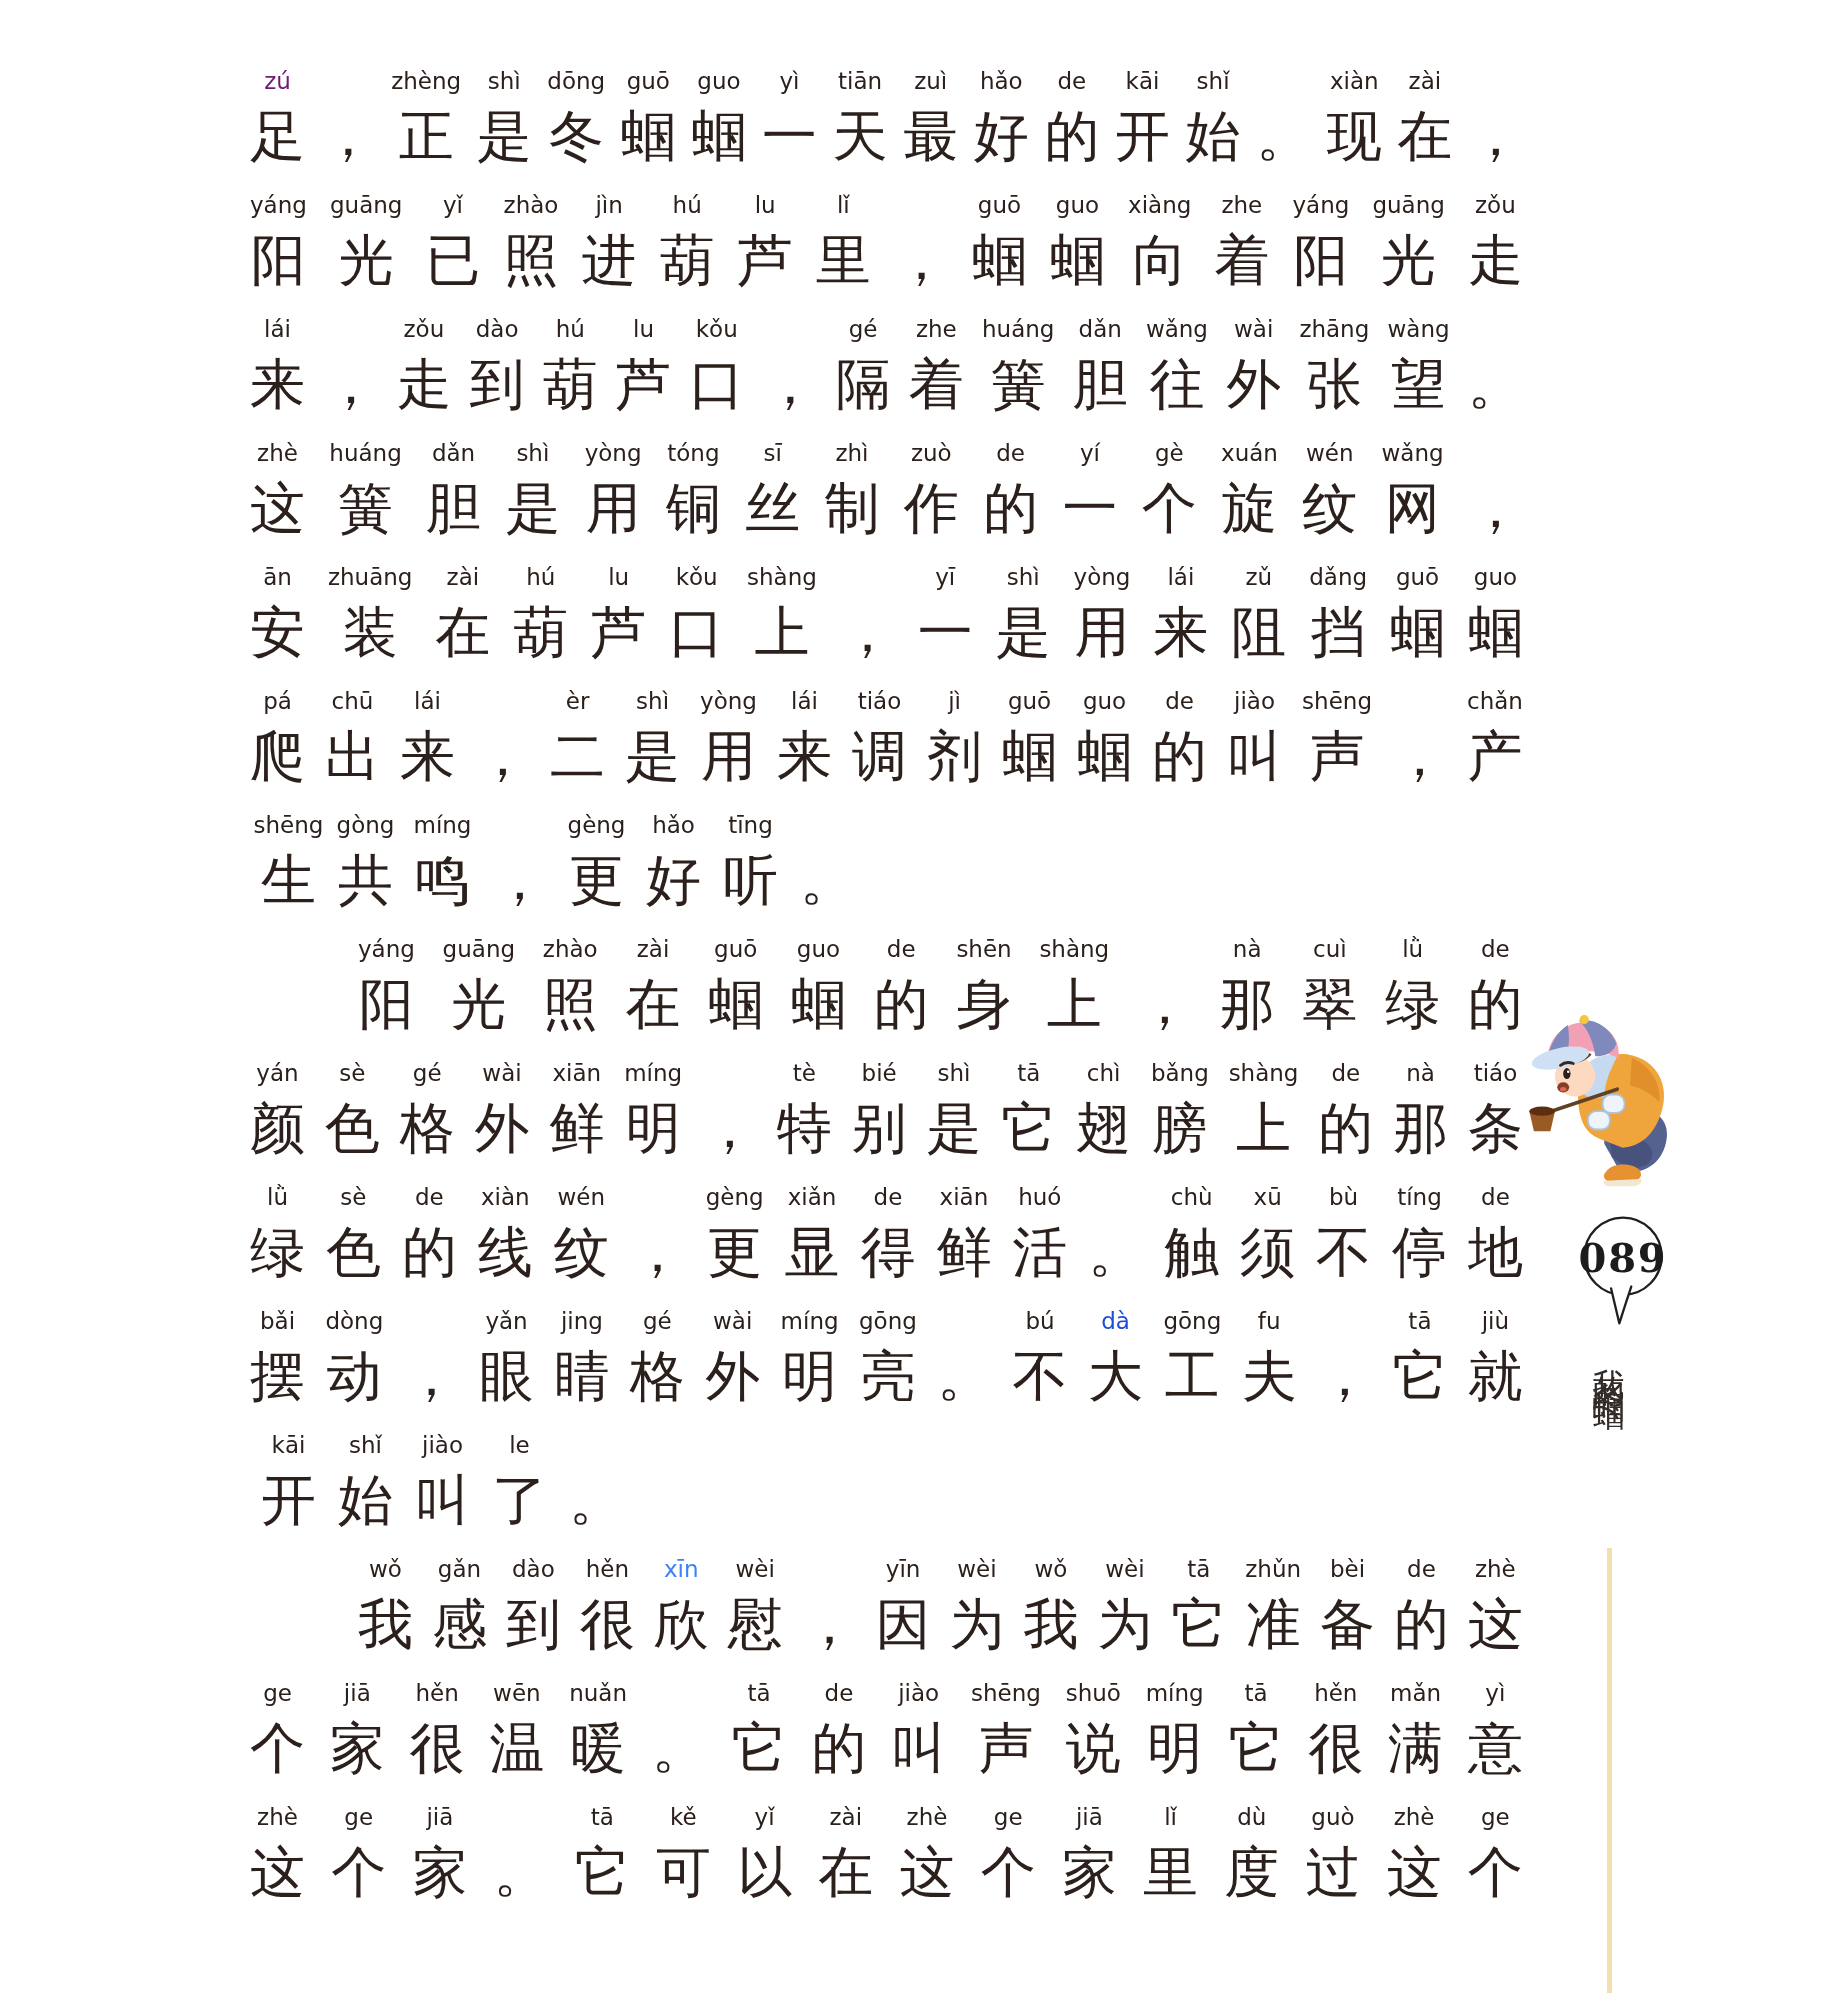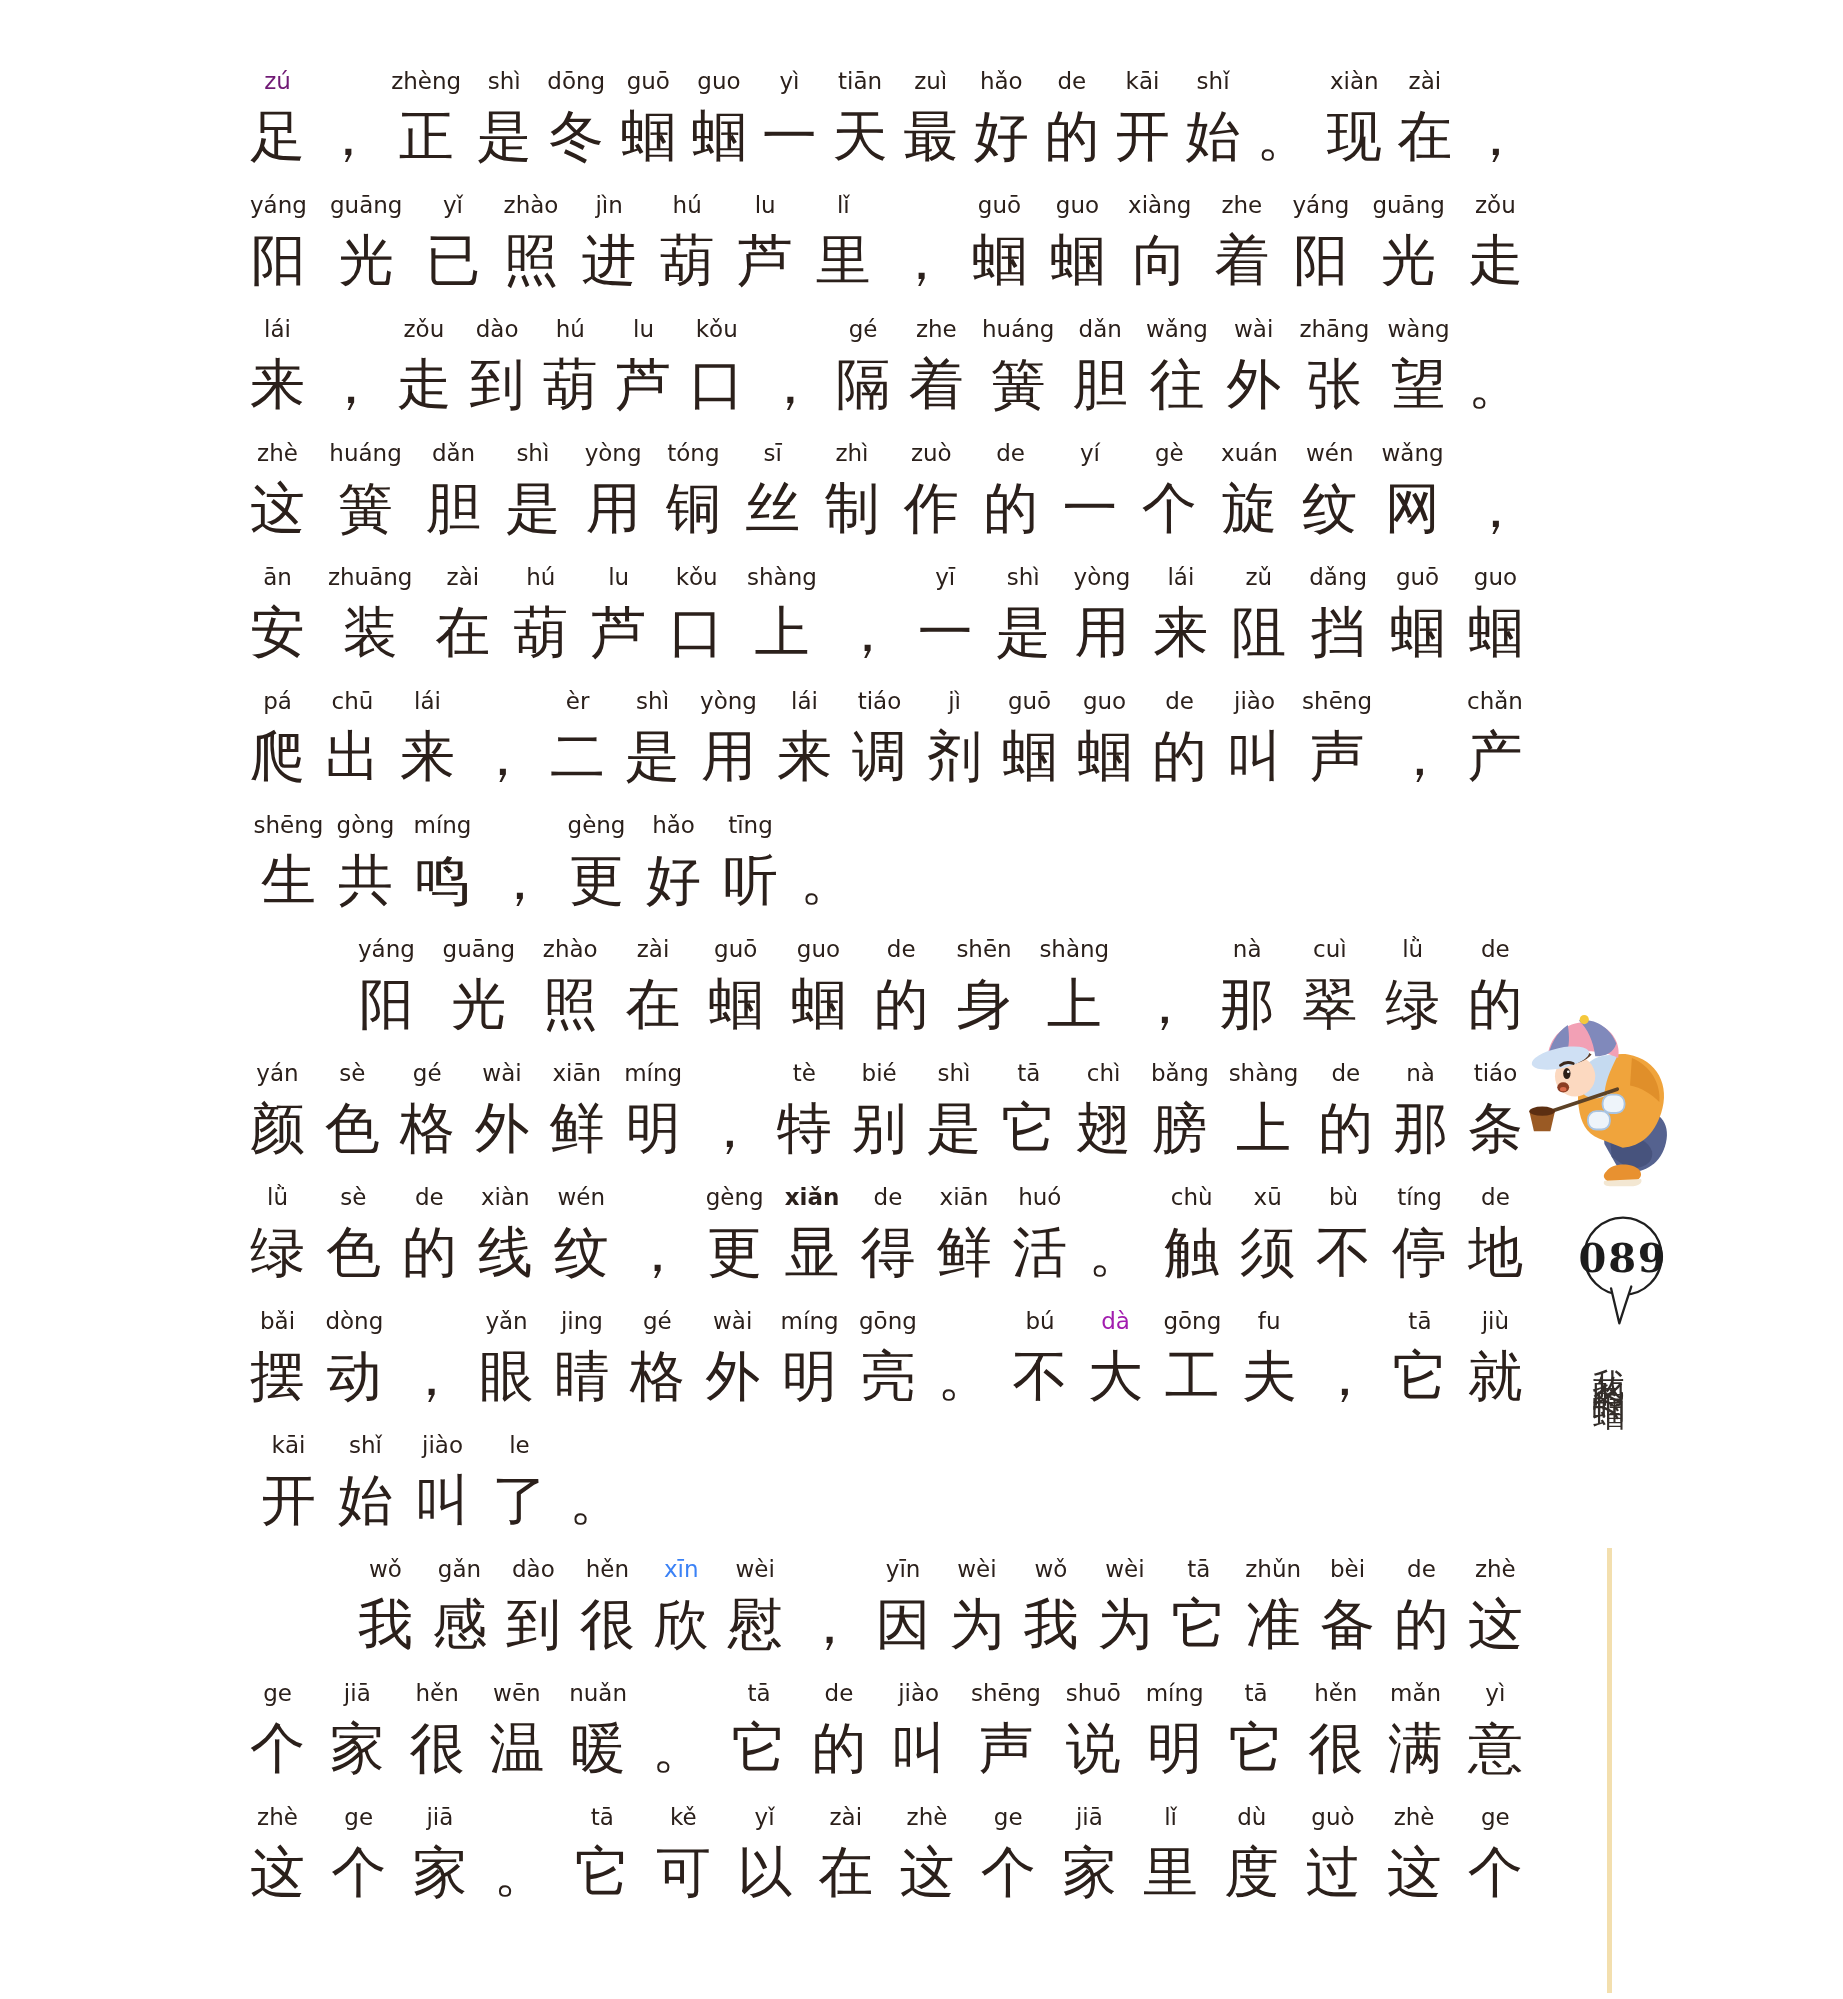--- a/index.html
+++ b/index.html
@@ -647,21 +647,21 @@
         </span>
         <span class="tok punct">
           <span class="py" style="color: rgb(43, 32, 27);"></span>
           <span class="hz" style="color: rgb(43, 32, 27);">，</span>
         </span>
         <span class="tok">
           <span class="py" style="color: rgb(43, 32, 27);">gèng</span>
           <span class="hz" style="color: rgb(43, 32, 27);">更</span>
         </span>
         <span class="tok">
-          <span class="py" style="color: rgb(43, 32, 27); font-weight: bold;">xiǎn</span>
+          <span class="py" style="color: rgb(43, 32, 27);">xiǎn</span>
           <span class="hz" style="color: rgb(43, 32, 27);">显</span>
         </span>
         <span class="tok">
           <span class="py" style="color: rgb(43, 32, 27);">de</span>
           <span class="hz" style="color: rgb(43, 32, 27);">得</span>
         </span>
         <span class="tok">
           <span class="py" style="color: rgb(43, 32, 27);">xiān</span>
           <span class="hz" style="color: rgb(43, 32, 27);">鲜</span>
         </span>
@@ -733,21 +733,21 @@
         </span>
         <span class="tok punct">
           <span class="py" style="color: rgb(43, 32, 27);"></span>
           <span class="hz" style="color: rgb(43, 32, 27);">。</span>
         </span>
         <span class="tok">
           <span class="py" style="color: rgb(43, 32, 27);">bú</span>
           <span class="hz" style="color: rgb(43, 32, 27);">不</span>
         </span>
         <span class="tok">
-          <span class="py" style="color: #a21caf;">dà</span>
+          <span class="py" style="color: #1d4ed8;">dà</span>
           <span class="hz" style="color: rgb(43, 32, 27);">大</span>
         </span>
         <span class="tok">
           <span class="py" style="color: rgb(43, 32, 27);">gōng</span>
           <span class="hz" style="color: rgb(43, 32, 27);">工</span>
         </span>
         <span class="tok">
           <span class="py" style="color: rgb(43, 32, 27);">fu</span>
           <span class="hz" style="color: rgb(43, 32, 27);">夫</span>
         </span>

